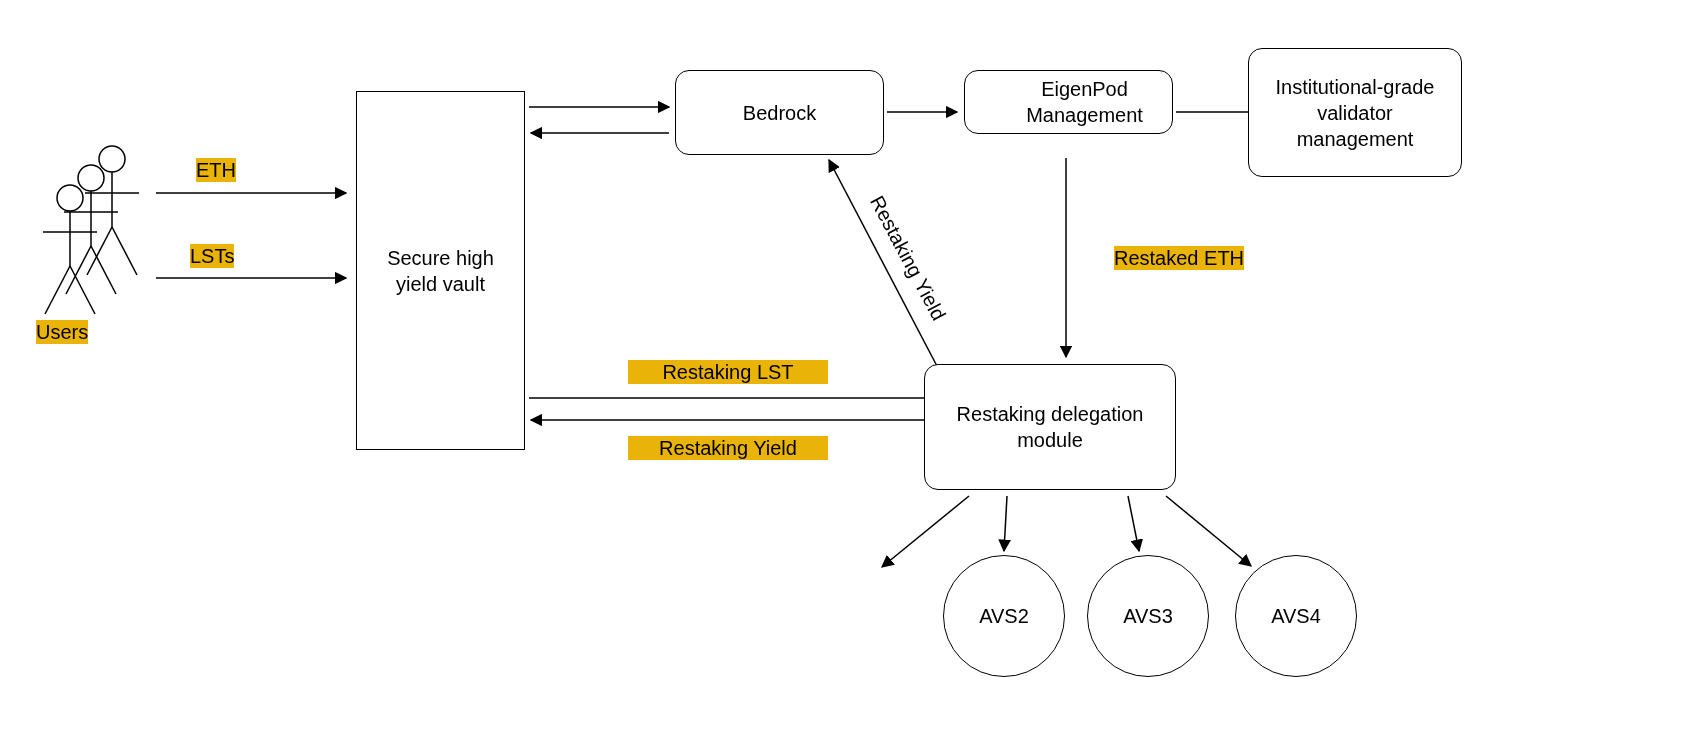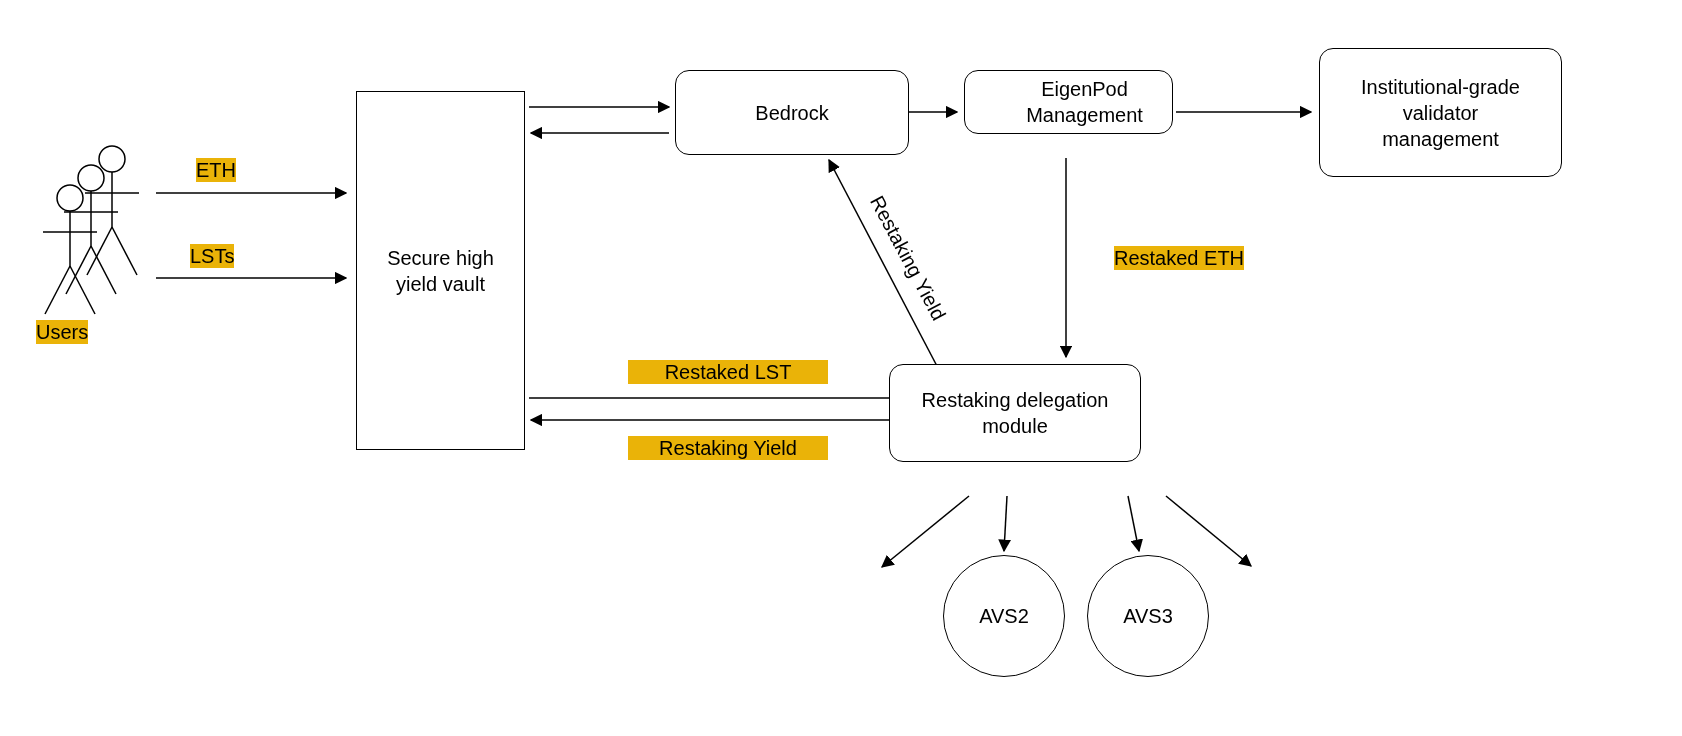--- a/index.html
+++ b/index.html
@@ -105,50 +105,53 @@
     <line x1="969" y1="496" x2="882" y2="567" marker-end="url(#arrowhead)"></line>
     <line x1="1007" y1="496" x2="1004" y2="551" marker-end="url(#arrowhead)"></line>
     <line x1="1128" y1="496" x2="1139" y2="551" marker-end="url(#arrowhead)"></line>
     <line x1="1166" y1="496" x2="1251" y2="566" marker-end="url(#arrowhead)"></line>
   </svg>
 
   <div class="node" style="left:356px; top:91px; width:169px; height:359px;">
     <span class="nlabel" style="max-width:125px;">Secure high yield vault</span>
   </div>
 
-  <div class="node rounded" style="left:675px; top:70px; width:234px; height:85px;text-align:right;">
+  <div class="node rounded" style="left:675px; top:70px; width:209px; height:85px;text-align:right;">
     <span class="nlabel">Bedrock</span>
   </div>
 
   <div class="node rounded" style="left:964px; top:70px; width:209px; height:64px;padding-left:32px;">
     <span class="nlabel" style="max-width:140px;">EigenPod Management</span>
   </div>
 
-  <div class="node rounded" style="left:1319px; top:48px; width:243px; height:129px;">
+  <div class="node rounded" style="left:1248px; top:48px; width:214px; height:129px;">
     <span class="nlabel" style="max-width:175px;">Institutional-grade validator management</span>
   </div>
 
-  <div class="node rounded" style="left:889px; top:364px; width:252px; height:98px;">
+  <div class="node rounded" style="left:924px; top:364px; width:252px; height:126px;">
     <span class="nlabel" style="max-width:215px;">Restaking delegation module</span>
   </div>
 
   <div class="node circle" style="left:943px; top:555px; width:122px; height:122px;">
     <span class="nlabel">AVS2</span>
   </div>
   <div class="node circle" style="left:1087px; top:555px; width:122px; height:122px;">
     <span class="nlabel">AVS3</span>
+  </div>
+  <div class="node circle" style="left:1235px; top:555px; width:122px; height:122px;">
+    <span class="nlabel">AVS4</span>
   </div>
 
   <div class="elabel" style="left:36px; top:320px;">Users</div>
 
   <div class="elabel" style="left:196px; top:158px;">ETH</div>
 
   <div class="elabel" style="left:190px; top:244px;">LSTs</div>
 
   <div class="elabel" style="left:1086px; top:246px;margin-left:28px;">Restaked ETH</div>
 
   <div class="elabel rotated" style="left:828px; top:246px; width:160px;">Restaking Yield</div>
 
-  <div class="elabel centered" style="left:628px; top:360px; width:200px;">Restaked LST</div>
+  <div class="elabel centered" style="left:628px; top:360px; width:200px;">Restaking LST</div>
 
   <div class="elabel centered" style="left:628px; top:436px; width:200px;">Restaking Yield</div>
 
 </div>
 
 </body></html>

